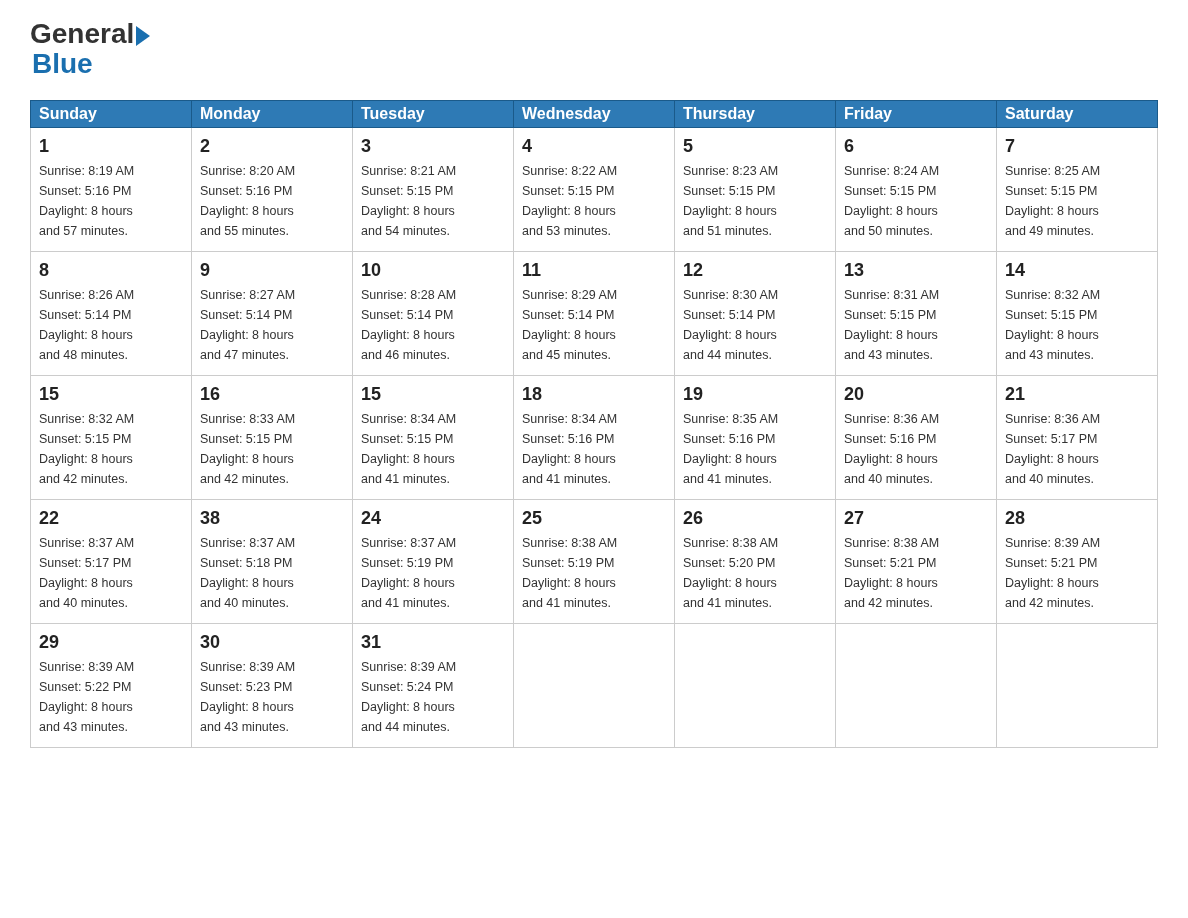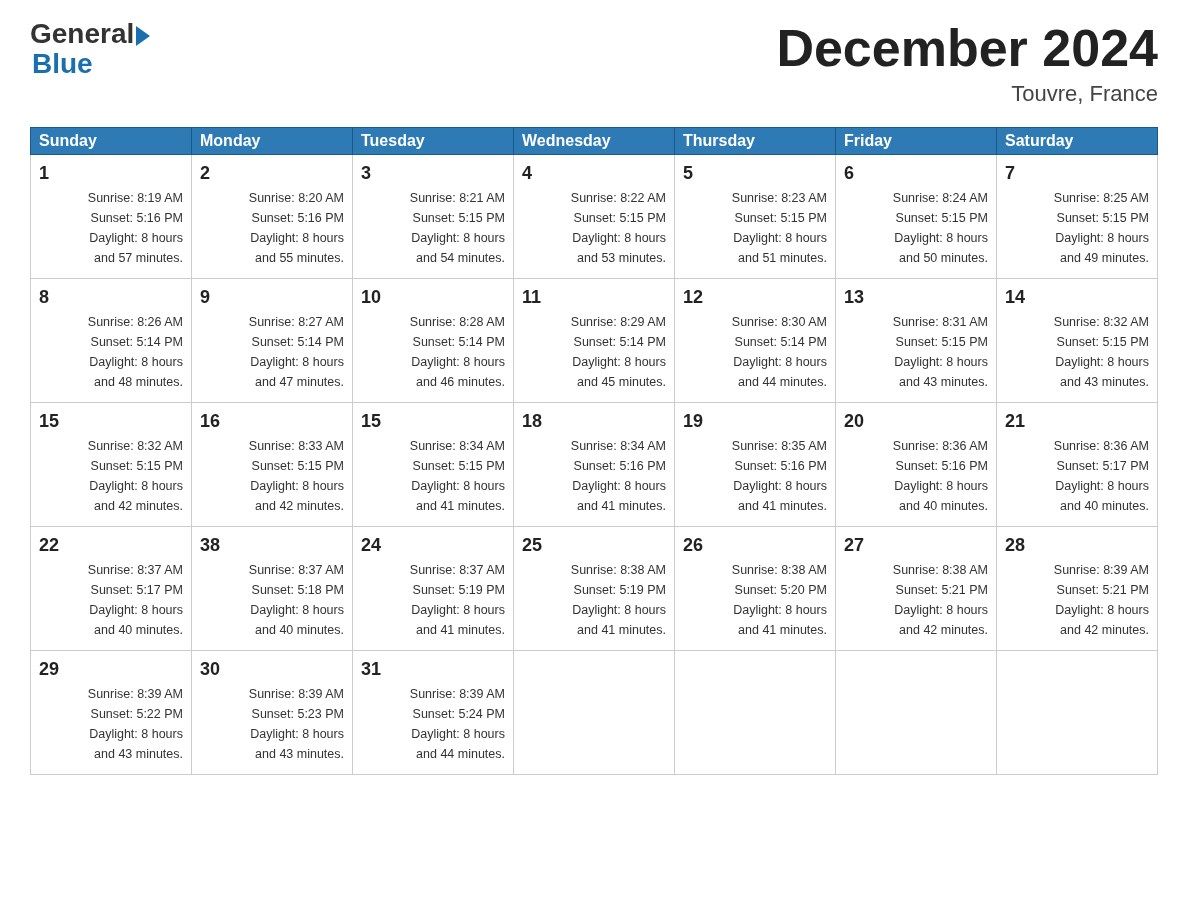--- a/index.html
+++ b/index.html
@@ -6,21 +6,21 @@
     body {
       font-family: Arial, sans-serif;
       background: #fff;
       width: 1188px;
       min-height: 918px;
       padding: 20px 30px;
     }
     .header {
       display: flex;
       justify-content: space-between;
-      align-items: flex-start;
+      align-items: flex-end;
       margin-bottom: 20px;
     }
     .logo {
       display: flex;
       flex-direction: column;
       align-items: flex-start;
     }
     .logo-text {
       display: flex;
       align-items: flex-end;
@@ -79,21 +79,20 @@
       font-size: 18px;
       font-weight: bold;
       color: #222;
       display: block;
       margin-bottom: 4px;
     }
     tbody tr td .day-info {
       font-size: 12.5px;
       line-height: 1.6;
       color: #333;
-      text-align: right;
     }
     tbody tr:nth-child(odd) td {
       background: #fff;
     }
     tbody tr td.empty {
       background: #fff;
     }
     .logo-line2 {
       font-size: 28px;
       font-weight: bold;
@@ -104,24 +103,20 @@
 </head>
 <body>
 
 <div class="header">
   <div class="logo">
     <div class="logo-text">
       <span class="logo-general">General</span>
       <span class="logo-arrow"></span>
     </div>
     <div class="logo-line2">Blue</div>
-  </div>
-  <div class="header-right">
-    <div class="calendar-title">December 2024</div>
-    <div class="calendar-subtitle">Touvre, France</div>
   </div>
 </div>
 
 <table>
   <thead>
     <tr>
     <th>Sunday</th>
         <th>Monday</th>
         <th>Tuesday</th>
         <th>Wednesday</th>

